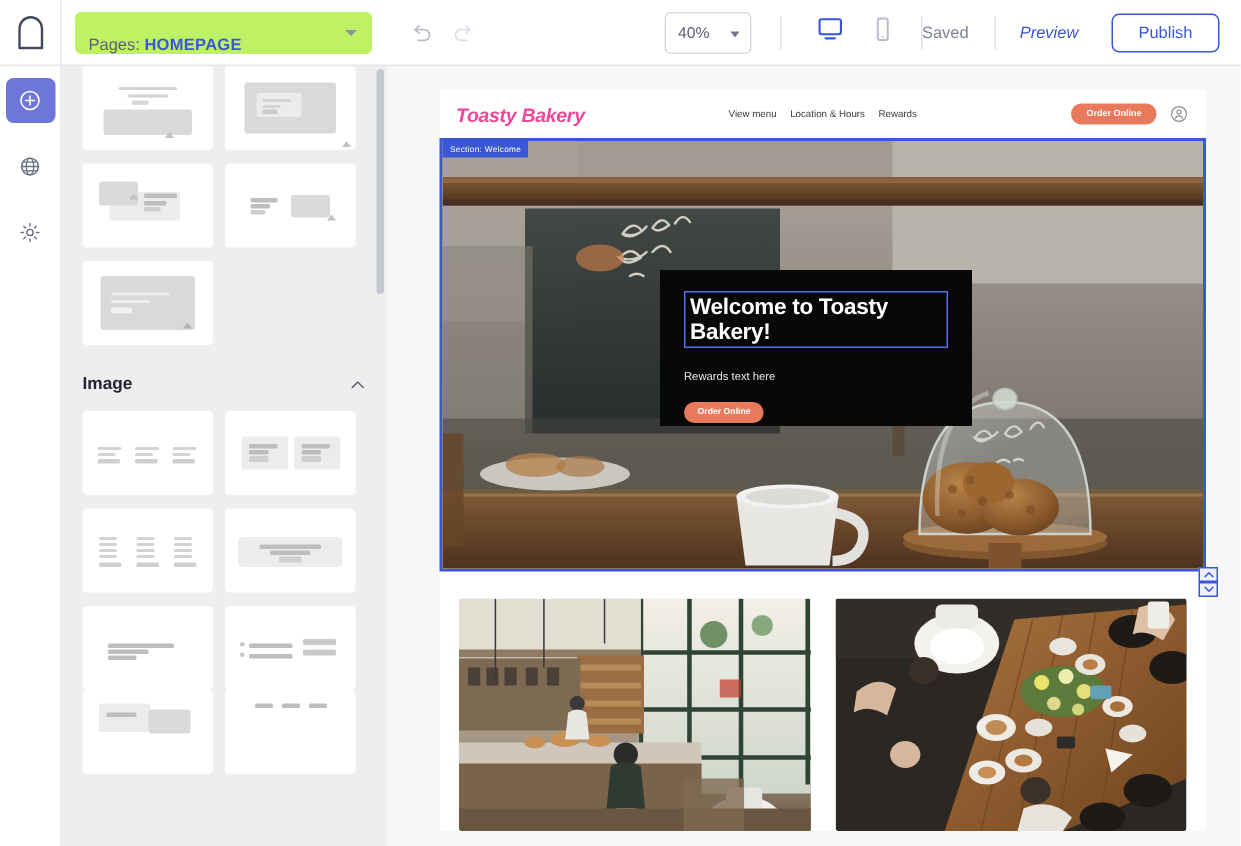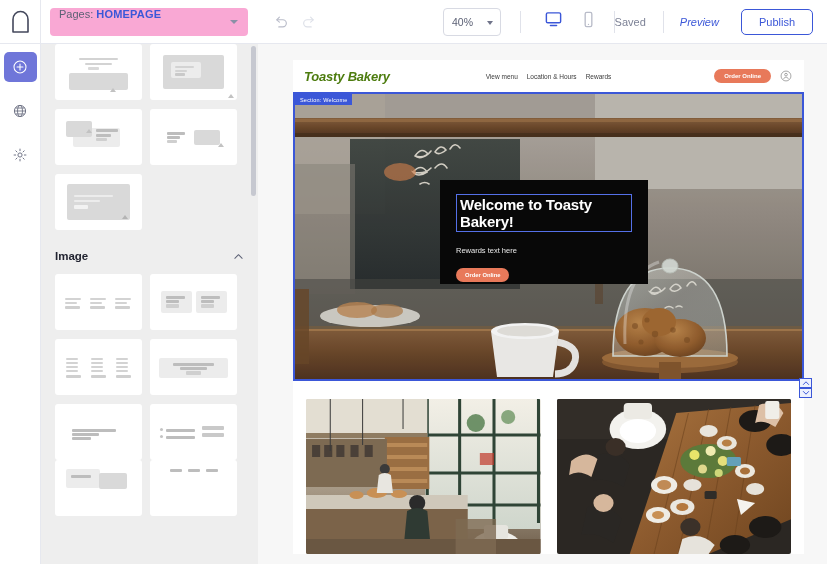--- a/index.html
+++ b/index.html
@@ -21,23 +21,23 @@
   .logo-slot {
     width: 41px; height: 44px;
     display: flex; align-items: center; justify-content: center;
     border-right: 1px solid #e6e8ef;
   }
   .logo-mark { width: 19px; height: 24px; }
 
   .pages-select {
     width: 198px; height: 28px;
     margin-left: 9px;
-    background: #f9a8d4;
+    background: #bef264;
     border-radius: 4px;
-    display: flex; align-items: flex-start;
+    display: flex; align-items: flex-end;
     padding: 0 9px;
     font-size: 11px;
     position: relative;
   }
   .pages-label { color: #5c6175; }
   .pages-value { color: #3b57d8; font-weight: bold; margin-left: 3px; letter-spacing: .2px; }
   .caret-dn {
     position: absolute; right: 10px; top: 12px;
     width: 0; height: 0;
     border-left: 4px solid transparent;
@@ -146,21 +146,21 @@
     width: 511px;
     background: #ffffff;
   }
   .site-nav {
     height: 32px;
     display: flex; align-items: center;
     padding: 0 11px;
     position: relative;
   }
   .brand {
-    font-size: 13px; font-weight: bold; color: #4d7c0f;
+    font-size: 13px; font-weight: bold; color: #ec4899;
     font-style: italic; letter-spacing: -0.2px;
   }
   .nav-links {
     position: absolute; left: 50%; transform: translateX(-50%);
     display: flex; gap: 9px; font-size: 6.5px; color: #3a3a3a;
   }
   .order-pill {
     position: absolute; right: 33px;
     background: #e8795a; color: #ffffff;
     font-size: 6px; font-weight: bold;

